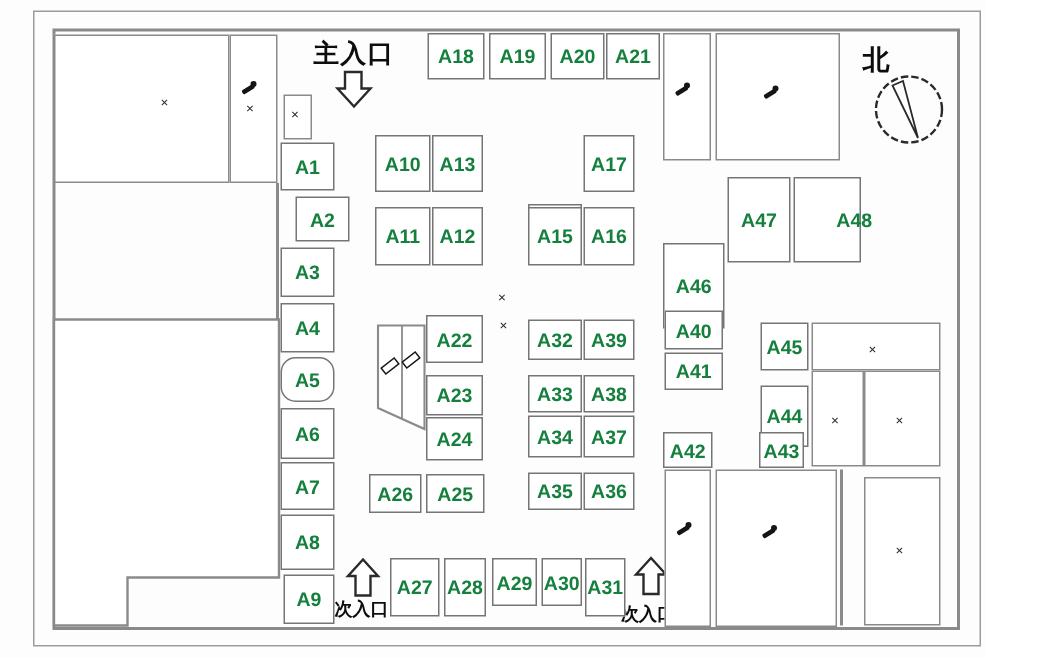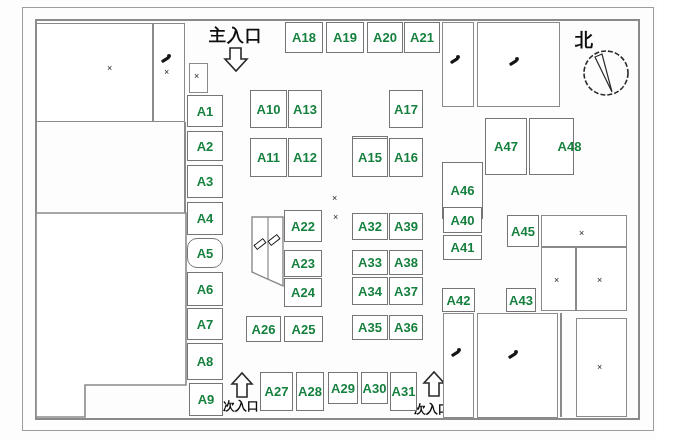--- a/index.html
+++ b/index.html
@@ -90,21 +90,21 @@
     </div>
     <div class="booth" style="left: 367px; top: 22px; width: 36px; height: 31px;">
       <span>A20</span>
     </div>
     <div class="booth" style="left: 404px; top: 22px; width: 36px; height: 31px;">
       <span>A21</span>
     </div>
     <div class="booth" style="left: 187px; top: 95px; width: 36px; height: 32px;">
       <span>A1</span>
     </div>
-    <div class="booth" style="left: 187px; top: 131px; width: 36px; height: 30px;">
+    <div class="booth" style="left: 197px; top: 131px; width: 36px; height: 30px;">
       <span>A2</span>
     </div>
     <div class="booth" style="left: 187px; top: 165px; width: 36px; height: 33px;">
       <span>A3</span>
     </div>
     <div class="booth" style="left: 187px; top: 202px; width: 36px; height: 33px;">
       <span>A4</span>
     </div>
     <div class="booth" style="left: 187px; top: 238px; width: 36px; height: 30px; border-radius: 10px;">
       <span>A5</span>
@@ -188,20 +188,23 @@
       <span>A36</span>
     </div>
     <div class="booth" style="left: 443px; top: 207px; width: 39px; height: 26px;">
       <span>A40</span>
     </div>
     <div class="booth" style="left: 443px; top: 235px; width: 39px; height: 25px;">
       <span>A41</span>
     </div>
     <div class="booth" style="left: 507px; top: 215px; width: 32px; height: 32px;">
       <span>A45</span>
+    </div>
+    <div class="booth" style="left: 507px; top: 257px; width: 32px; height: 41px;">
+      <span>A44</span>
     </div>
     <div class="booth" style="left: 442px; top: 288px; width: 33px; height: 24px;">
       <span>A42</span>
     </div>
     <div class="booth" style="left: 463px; top: 288px; width: 30px; height: 24px; margin-left: 43px;">
       <span>A43</span>
     </div>
     <div class="booth" style="left: 246px; top: 316px; width: 35px; height: 26px;">
       <span>A26</span>
     </div>

